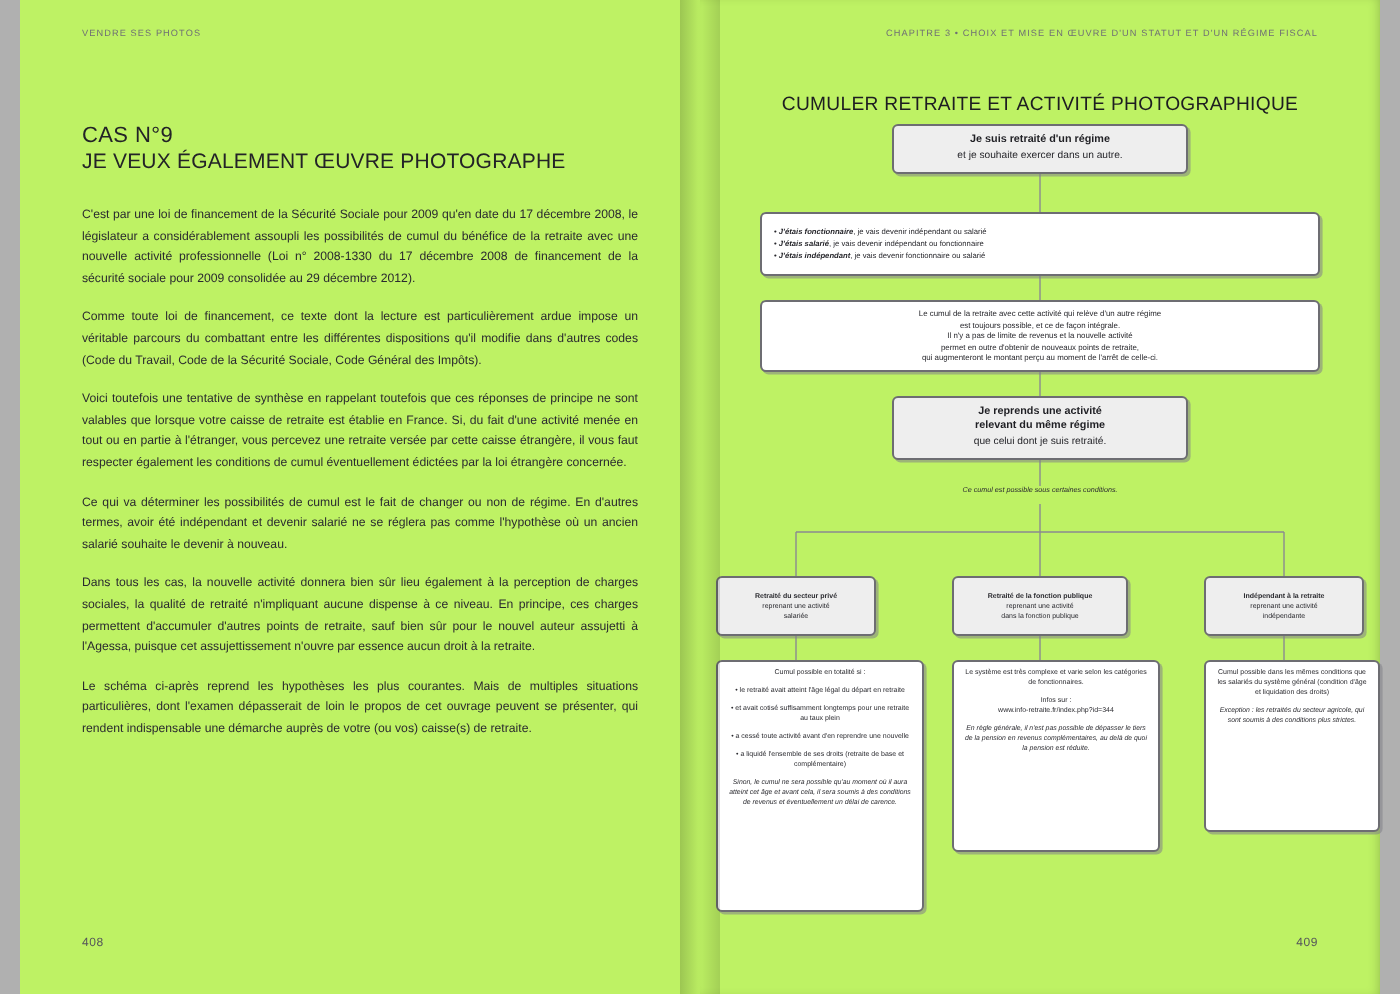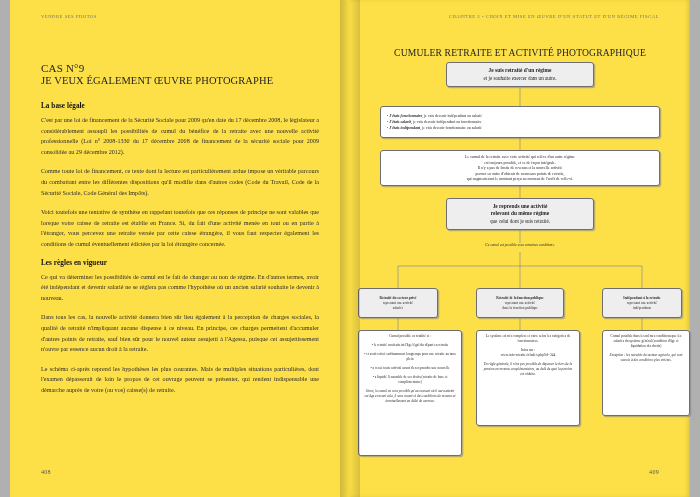--- a/index.html
+++ b/index.html
@@ -14,22 +14,21 @@
     position: relative;
     width: 700px;
     height: 497px;
     background: #b0b0b0;
     overflow: hidden;
   }
   .page {
     position: absolute;
     top: 0;
     height: 497px;
-    background: #fde047;
-    font-family: Liberation Serif, serif;
+    background: #bef264;
   }
   #page-left  { left: 10px;  width: 340px; }
   #page-right { left: 350px; width: 340px; box-shadow: -3px 0 6px -3px rgba(0,0,0,0.25) inset; }
 
   
   .gutter {
     position: absolute;
     top: 0;
     left: 340px;
     width: 20px;
@@ -198,28 +197,26 @@
 <div id="spread">
 
   <div class="page" id="page-left">
     <div class="runhead" id="runhead-left">VENDRE SES PHOTOS</div>
 
     <div class="left-body">
       <div class="cas-num">CAS N°9</div>
       <div class="cas-title-sub">JE VEUX ÉGALEMENT ŒUVRE PHOTOGRAPHE</div>
 
       <div>
-        <h3 class="sec">La base légale</h3>
         <p class="para">C'est par une loi de financement de la Sécurité Sociale pour 2009 qu'en date du 17 décembre 2008, le législateur a considérablement assoupli les possibilités de cumul du bénéfice de la retraite avec une nouvelle activité professionnelle (Loi n° 2008-1330 du 17 décembre 2008 de financement de la sécurité sociale pour 2009 consolidée au 29 décembre 2012).</p>
         <p class="para">Comme toute loi de financement, ce texte dont la lecture est particulièrement ardue impose un véritable parcours du combattant entre les différentes dispositions qu'il modifie dans d'autres codes (Code du Travail, Code de la Sécurité Sociale, Code Général des Impôts).</p>
         <p class="para">Voici toutefois une tentative de synthèse en rappelant toutefois que ces réponses de principe ne sont valables que lorsque votre caisse de retraite est établie en France. Si, du fait d'une activité menée en tout ou en partie à l'étranger, vous percevez une retraite versée par cette caisse étrangère, il vous faut respecter également les conditions de cumul éventuellement édictées par la loi étrangère concernée.</p>
       </div>
 
       <div class="sec-block">
-        <h3 class="sec">Les règles en vigueur</h3>
         <p class="para">Ce qui va déterminer les possibilités de cumul est le fait de changer ou non de régime. En d'autres termes, avoir été indépendant et devenir salarié ne se réglera pas comme l'hypothèse où un ancien salarié souhaite le devenir à nouveau.</p>
         <p class="para">Dans tous les cas, la nouvelle activité donnera bien sûr lieu également à la perception de charges sociales, la qualité de retraité n'impliquant aucune dispense à ce niveau. En principe, ces charges permettent d'accumuler d'autres points de retraite, sauf bien sûr pour le nouvel auteur assujetti à l'Agessa, puisque cet assujettissement n'ouvre par essence aucun droit à la retraite.</p>
         <p class="para">Le schéma ci-après reprend les hypothèses les plus courantes. Mais de multiples situations particulières, dont l'examen dépasserait de loin le propos de cet ouvrage peuvent se présenter, qui rendent indispensable une démarche auprès de votre (ou vos) caisse(s) de retraite.</p>
       </div>
     </div>
 
     <div class="folio" id="folio-left">408</div>
   </div>
 
   <div class="page" id="page-right">

